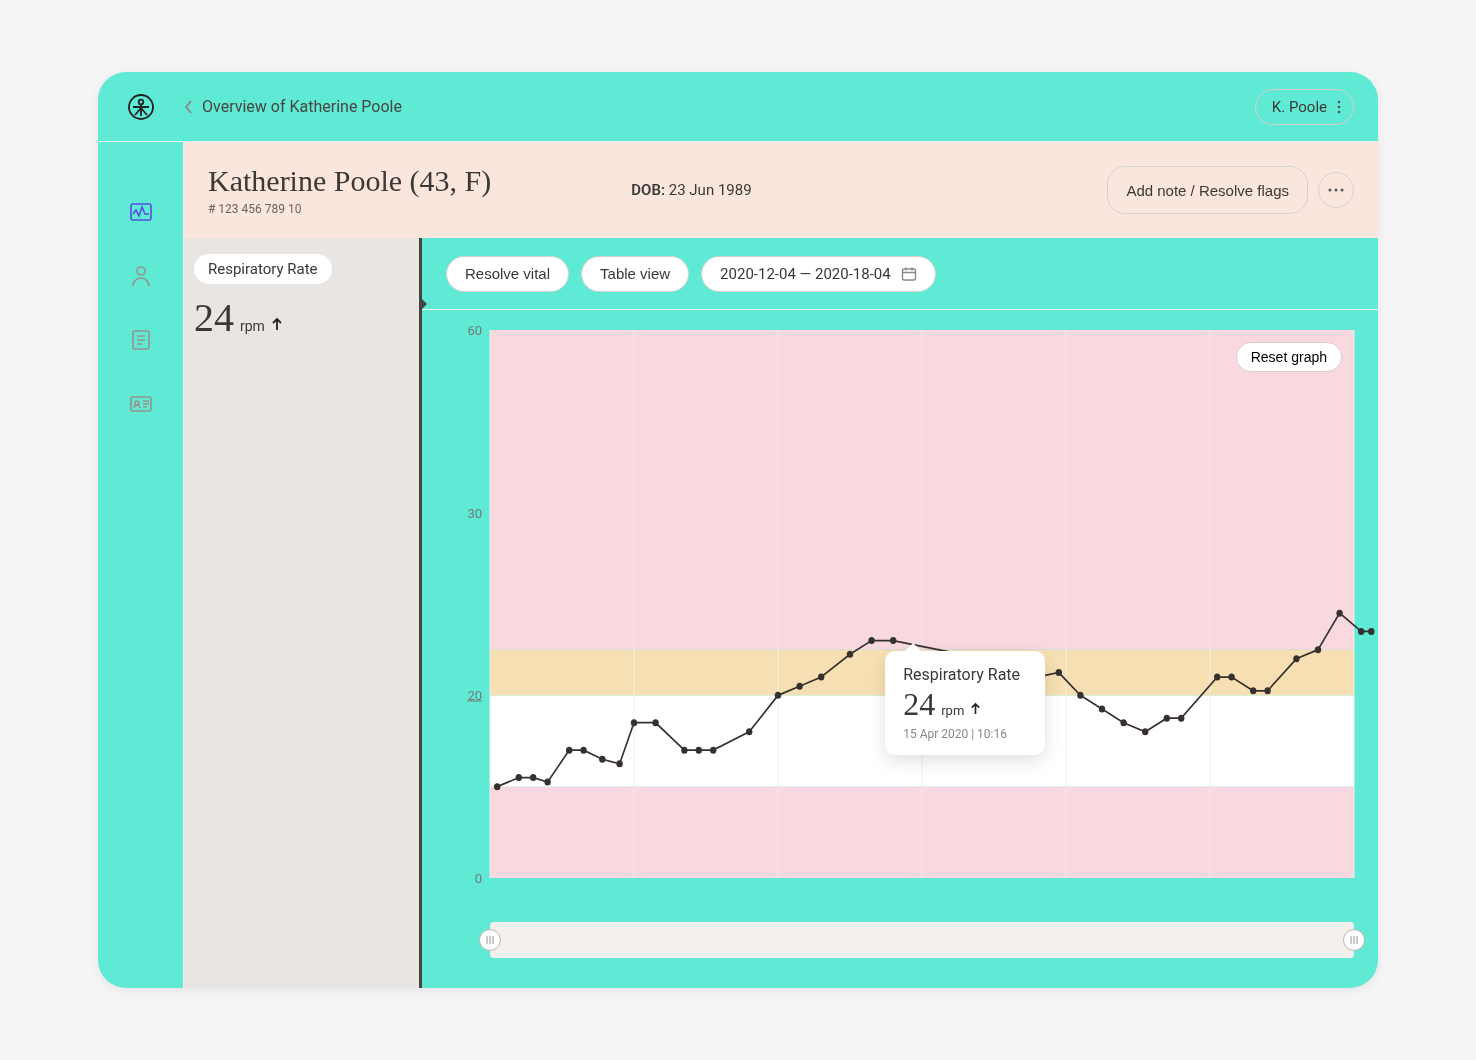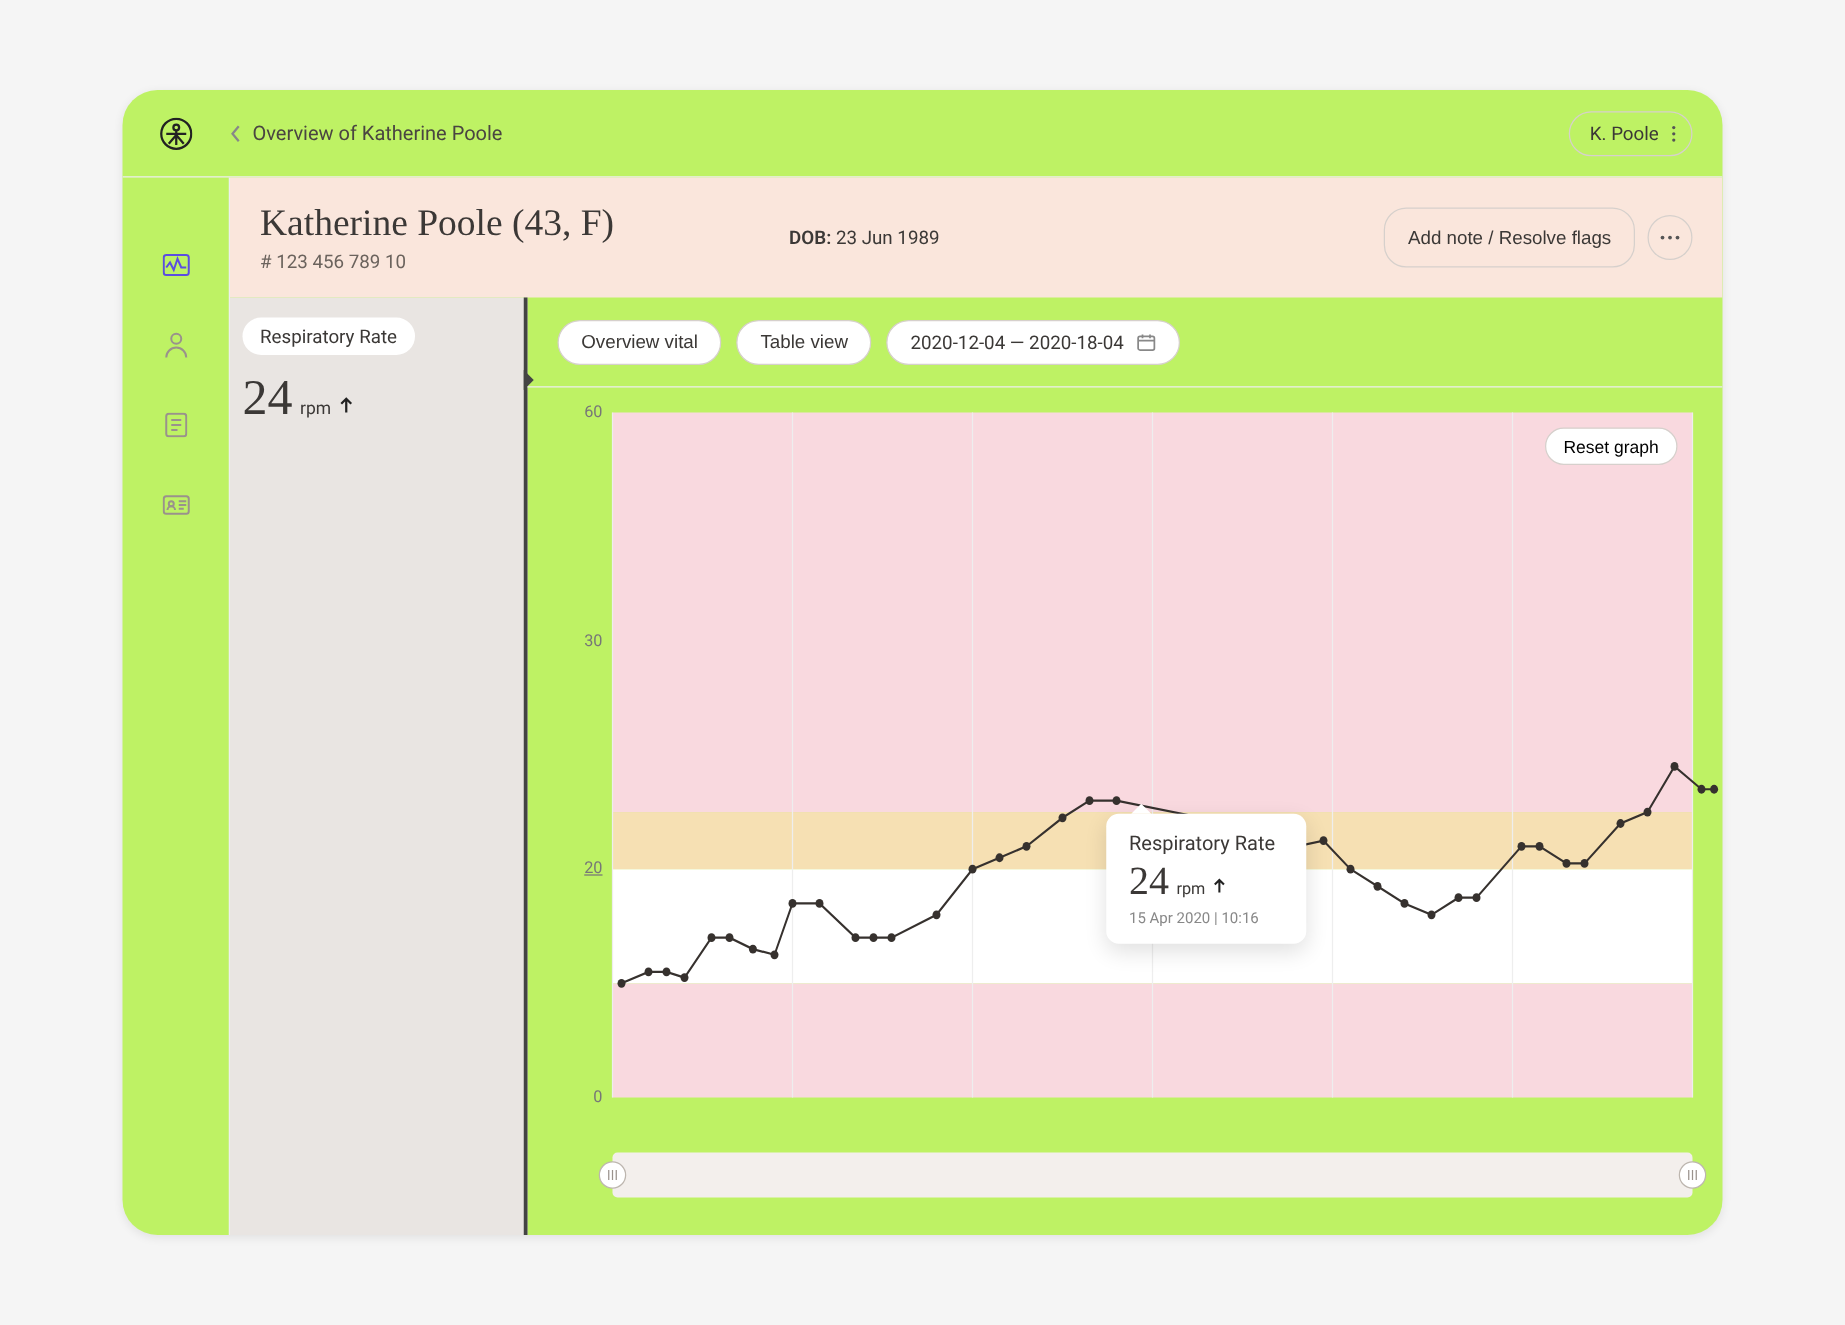--- a/index.html
+++ b/index.html
@@ -16,21 +16,21 @@
   html,body{margin:0;padding:0;height:100%;}
   body{
     font-family:-apple-system,BlinkMacSystemFont,"Segoe UI",Roboto,sans-serif;
     color:var(--text);
     background:#f5f5f5;
     display:flex;align-items:center;justify-content:center;
     padding:20px;
   }
   .frame{
     width:1280px;height:916px;
-    background:#bef264;
+    background:#5eead4;
     border-radius:28px;
     overflow:hidden;
     position:relative;
     box-shadow:0 2px 8px rgba(0,0,0,.08);
   }
 
   
   .topbar{
     height:70px;
     display:flex;align-items:center;
@@ -62,21 +62,21 @@
   }
   .rail-item{width:24px;height:24px;display:flex;align-items:center;justify-content:center;cursor:pointer;}
 
   
   .patient-header{
     position:absolute;left:86px;right:0;top:70px;height:96px;
     background:var(--peach);
     display:flex;align-items:center;padding:0 24px;
   }
   .patient-name{font-family:Georgia,"Times New Roman",serif;font-size:30px;font-weight:400;}
-  .patient-id{font-size:15px;color:#6b635d;margin-top:4px;}
+  .patient-id{font-size:12px;color:#6b635d;margin-top:4px;}
   .dob-block{margin-left:140px;font-size:15px;}
   .dob-label{font-weight:600;margin-right:0;}
   .ph-actions{margin-left:auto;display:flex;align-items:center;gap:10px;}
   .pill-btn{
     height:48px;border:1px solid var(--border);border-radius:18px;
     background:transparent;padding:0 18px;font-size:15px;color:var(--text);
     cursor:pointer;display:flex;align-items:center;
   }
   .icon-btn{
     width:36px;height:36px;border:1px solid var(--border);border-radius:50%;
@@ -254,21 +254,21 @@
       <svg width="12" height="14" viewBox="0 0 12 14" fill="none" stroke="#222" stroke-width="1.8">
           <path d="M6 13V2M2 6l4-4 4 4"></path>
         </svg>
     </div>
     <div class="tri"></div>
   </div>
 
   <div class="main">
     <div class="toolbar">
       <button class="tool-pill">
-          <span>Overview vital</span>
+          <span>Resolve vital</span>
         </button>
       <button class="tool-pill">
           <span>Table view</span>
         </button>
       <div class="tool-pill noninteract">
         <span>2020-12-04 — 2020-18-04</span>
         <svg width="16" height="16" viewBox="0 0 16 16" fill="none" stroke="#888" stroke-width="1.4">
             <rect x="1.5" y="3" width="13" height="11" rx="1.5"></rect>
             <path d="M1.5 6.5h13M5 1.5v3M11 1.5v3"></path>
           </svg>

